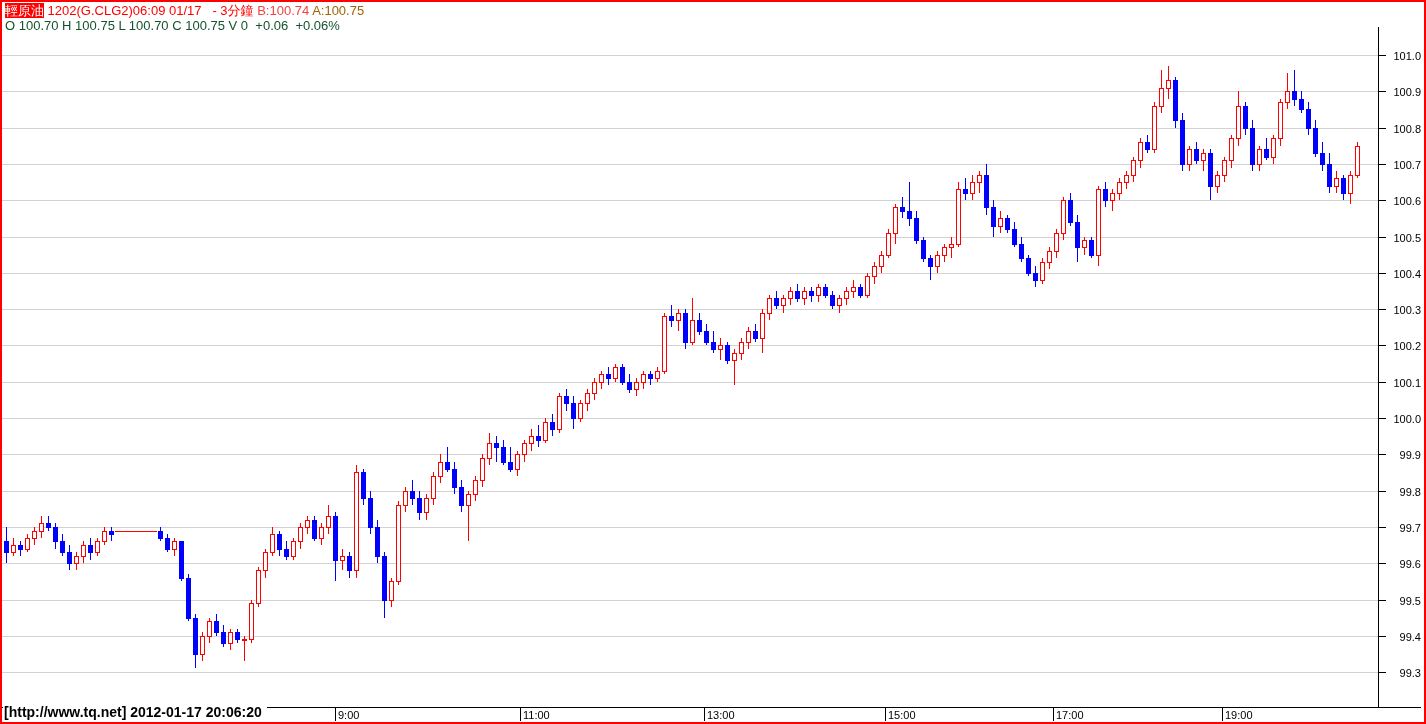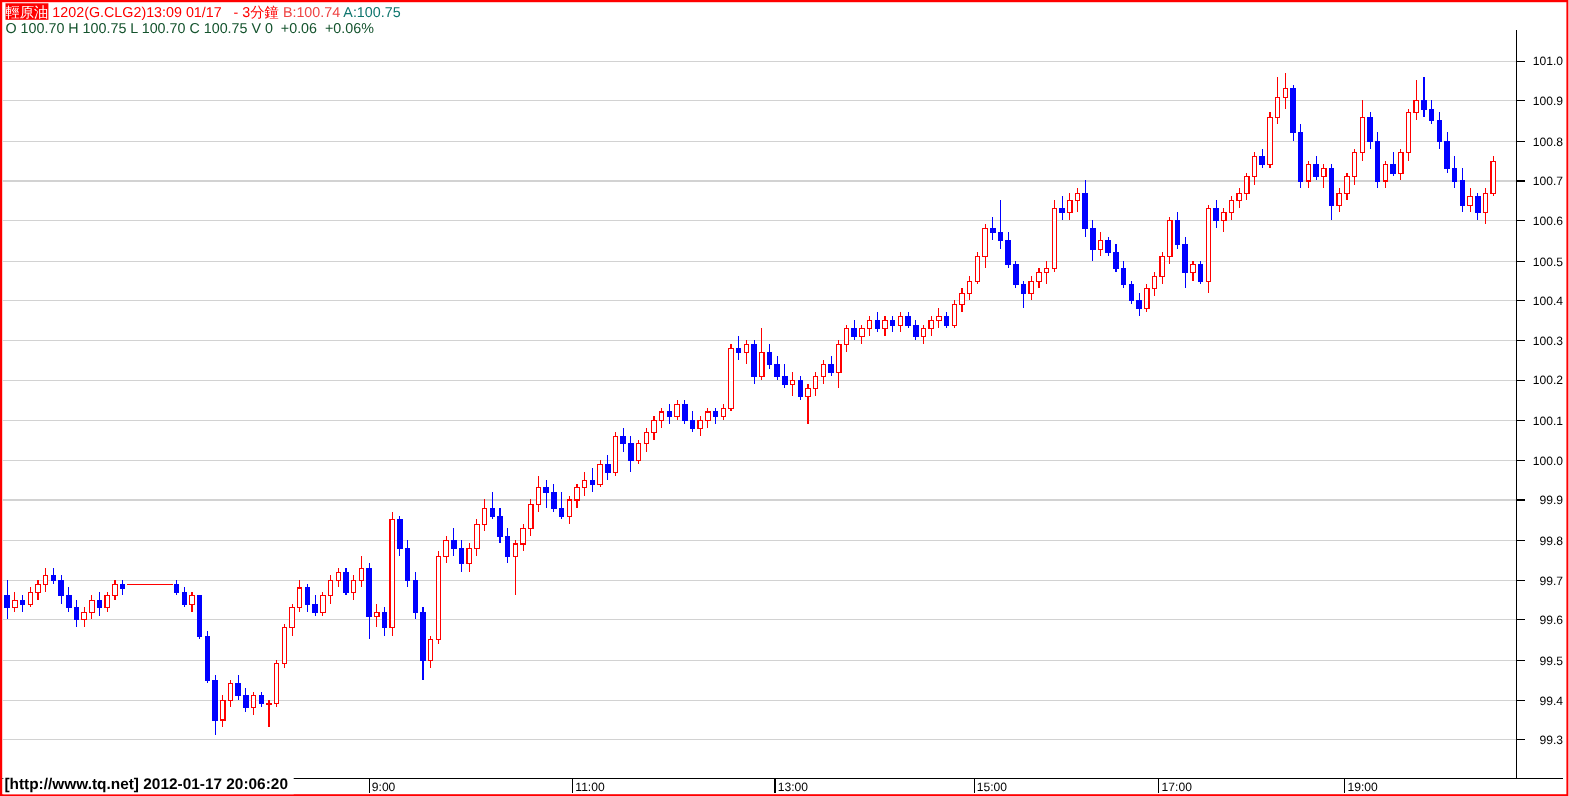--- a/index.html
+++ b/index.html
@@ -7,21 +7,21 @@
     position:relative;width:1426px;height:724px;background:#fff;
     border:2px solid #ff0000;box-sizing:border-box;overflow:hidden;
     font-family:"Liberation Sans","DejaVu Sans",sans-serif;
   }
   #chart-svg{position:absolute;left:0;top:0;}
   .hdr{position:absolute;left:3px;white-space:pre;font-size:13px;line-height:14px;}
   .hdr1{top:2px;color:#ff0000;}
   .hdr2{top:17px;color:#14532d;}
   .sym-badge{background:#ff0000;color:#ffffff;margin-top:33px;}
   .bid{color:#ef4444;}
-  .ask{color:#0f766e;margin-top:39px;}
+  .ask{color:#a16207;margin-top:39px;}
   .footer{
     position:absolute;left:1px;top:701px;background:#ffffff;color:#000000;
     font-size:14px;font-weight:bold;line-height:19px;padding:0 5px 12px 1px;white-space:pre;
   }
 </style>
 </head>
 <body>
 
 <div class="stage">
   <svg id="chart-svg" width="1422" height="720" viewBox="0 0 1422 720" shape-rendering="crispEdges">
@@ -476,18 +476,18 @@
         <text x="705" y="717" font-size="11" font-family="Liberation Sans, DejaVu Sans, sans-serif" fill="#000000">13:00</text>
         <line x1="883.5" y1="705" x2="883.5" y2="719" stroke="#000000" stroke-width="1"></line>
         <text x="886" y="717" font-size="11" font-family="Liberation Sans, DejaVu Sans, sans-serif" fill="#000000">15:00</text>
         <line x1="1051.5" y1="705" x2="1051.5" y2="719" stroke="#000000" stroke-width="1"></line>
         <text x="1054" y="717" font-size="11" font-family="Liberation Sans, DejaVu Sans, sans-serif" fill="#000000">17:00</text>
         <line x1="1220.5" y1="705" x2="1220.5" y2="719" stroke="#000000" stroke-width="1"></line>
         <text x="1223" y="717" font-size="11" font-family="Liberation Sans, DejaVu Sans, sans-serif" fill="#000000">19:00</text>
       </g>
   </svg>
 
-  <div class="hdr hdr1"><span class="sym-badge">輕原油</span><span> 1202(G.CLG2)13:09 01/17   - 3分鐘 </span><span class="bid">B:100.74</span><span> </span><span class="ask">A:100.75</span></div>
+  <div class="hdr hdr1"><span class="sym-badge">輕原油</span><span> 1202(G.CLG2)06:09 01/17   - 3分鐘 </span><span class="bid">B:100.74</span><span> </span><span class="ask">A:100.75</span></div>
 
   <div class="hdr hdr2">O 100.70 H 100.75 L 100.70 C 100.75 V 0  +0.06  +0.06%</div>
 
   <div class="footer">[http://www.tq.net] 2012-01-17 20:06:20</div>
 </div>
 
 </body></html>

